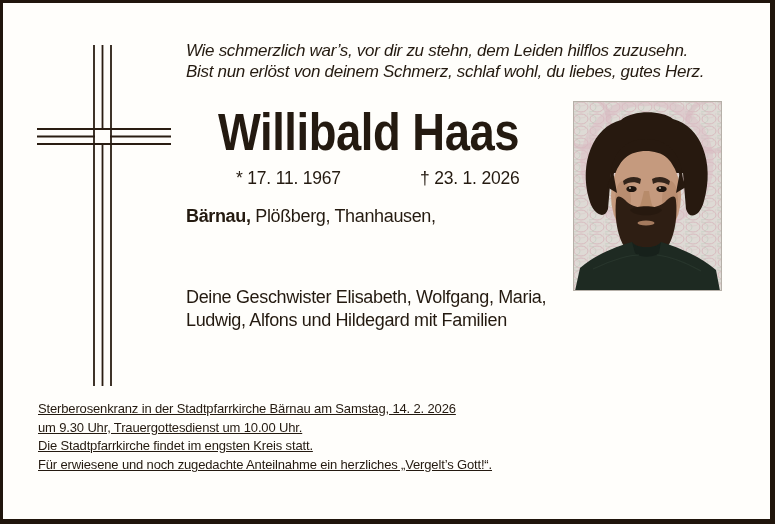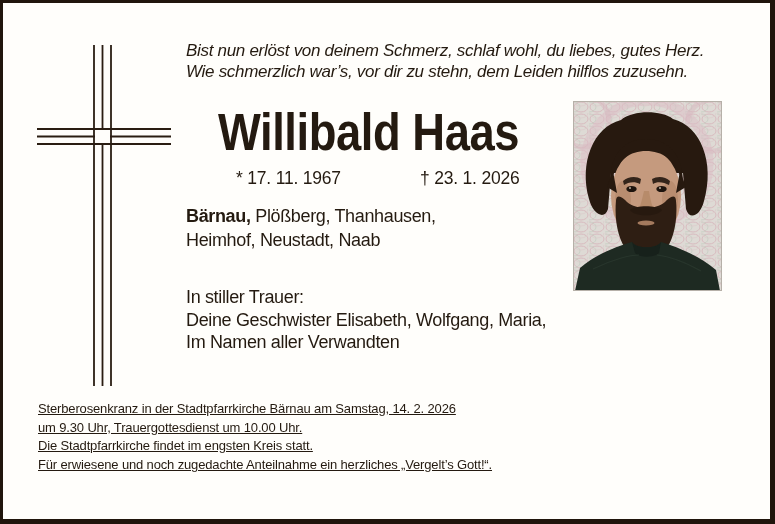--- a/index.html
+++ b/index.html
@@ -63,38 +63,36 @@
       <line x1="67.5" y1="3" x2="67.5" y2="344"></line>
       <line x1="76" y1="3" x2="76" y2="344"></line>
       <line x1="2" y1="87" x2="136" y2="87"></line>
       <line x1="2" y1="94.5" x2="136" y2="94.5"></line>
       <line x1="2" y1="102" x2="136" y2="102"></line>
     </g>
     <rect x="60" y="88" width="15" height="13" fill="#fffefb"></rect>
   </svg>
 
   <div class="epitaph">
+    <div>Wie schmerzlich war’s, vor dir zu stehn, dem Leiden hilflos zuzusehn.</div>
     <div>Bist nun erlöst von deinem Schmerz, schlaf wohl, du liebes, gutes Herz.</div>
-    <div>Wie schmerzlich war’s, vor dir zu stehn, dem Leiden hilflos zuzusehn.</div>
   </div>
 
   <div class="name">Willibald Haas</div>
 
   <span class="date birth">* 17. 11. 1967</span>
   <span class="date death">† 23. 1. 2026</span>
 
   <div class="places">
     <div><span class="lead">Bärnau,</span><span> Plößberg, Thanhausen,</span></div>
-    <div>Heimhof, Neustadt, Naab</div>
   </div>
 
   <div class="mourning">
-    <div>In stiller Trauer:</div>
     <div>Deine Geschwister Elisabeth, Wolfgang, Maria,</div>
-    <div>Im Namen aller Verwandten</div>
+    <div>Ludwig, Alfons und Hildegard mit Familien</div>
   </div>
 
   <div class="service">
     <div>Sterberosenkranz in der Stadtpfarrkirche Bärnau am Samstag, 14. 2. 2026</div>
     <div>um 9.30 Uhr, Trauergottesdienst um 10.00 Uhr.</div>
     <div>Die Stadtpfarrkirche findet im engsten Kreis statt.</div>
     <div>Für erwiesene und noch zugedachte Anteilnahme ein herzliches „Vergelt’s Gott!“.</div>
   </div>
 
   <div class="photo">

